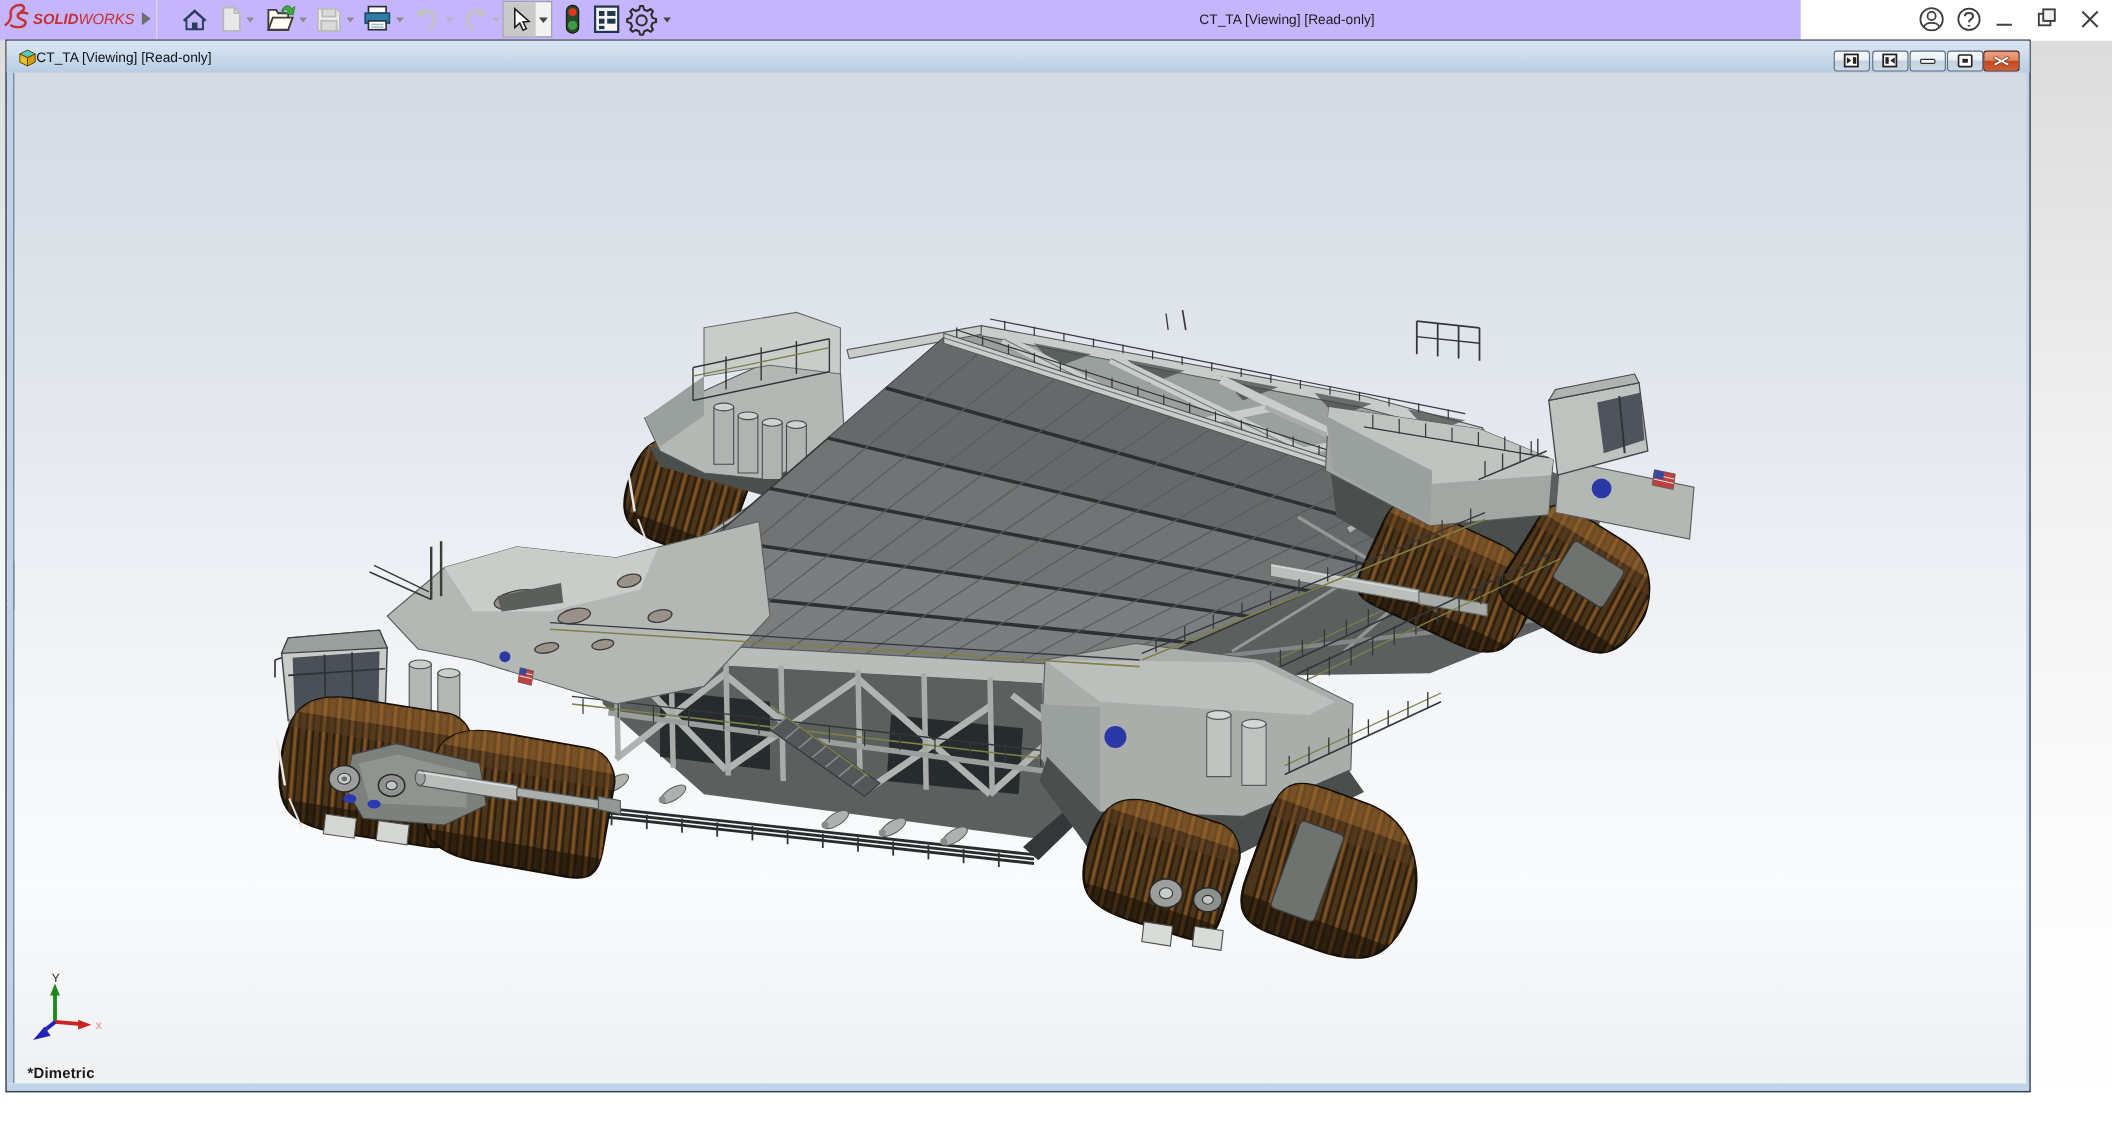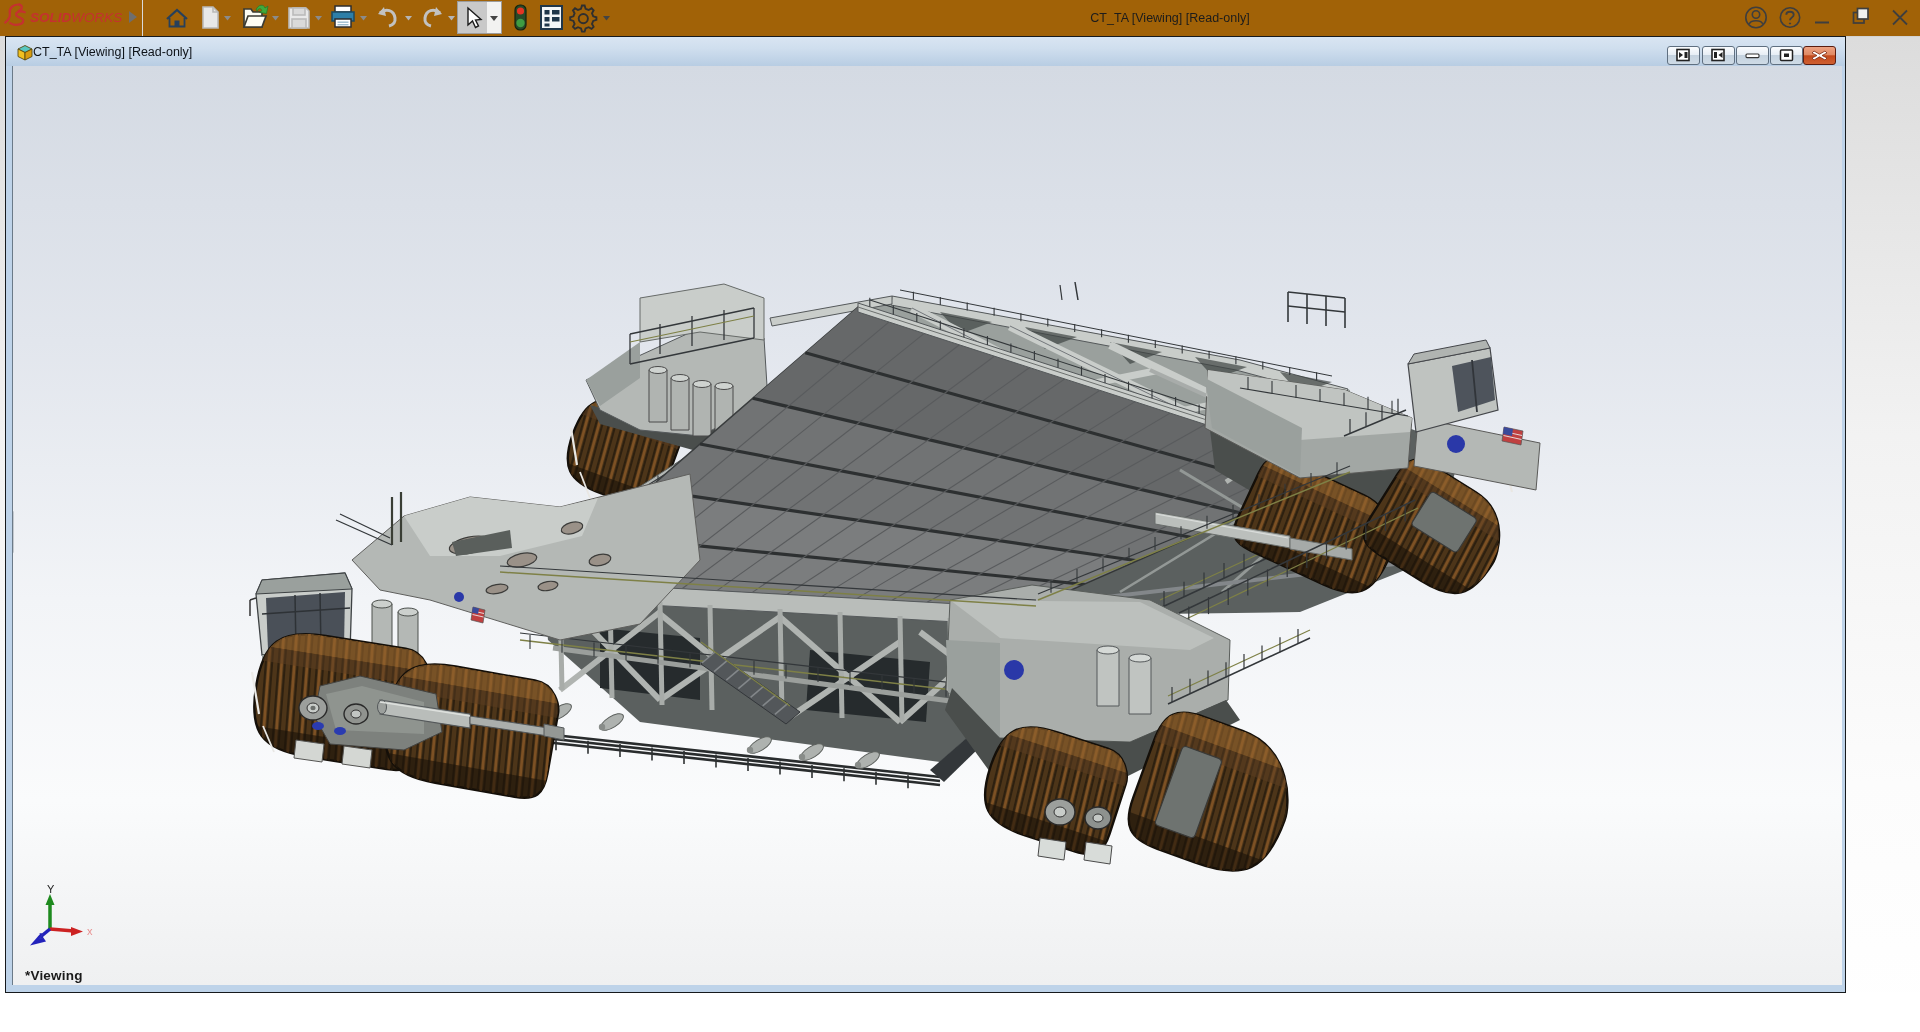--- a/index.html
+++ b/index.html
@@ -1,17 +1,17 @@
 <!DOCTYPE html>
 <html><head>
 <meta charset="utf-8">
 <style>
 html,body{margin:0;padding:0;width:1920px;height:1032px;overflow:hidden;background:#fff;
   font-family:"Liberation Sans",sans-serif;}
-#topbar{position:absolute;left:0;top:0;width:1920px;height:36px;background:#a16207;border-bottom:1px solid #d2d2d2;}
+#topbar{position:absolute;left:0;top:0;width:1637px;height:36px;background:#c4b5fd;border-bottom:1px solid #d2d2d2;}
 #apptitle{position:absolute;left:0;top:0;width:2340px;text-align:center;top:11px;font-size:12.5px;color:#1c1c1c;}
 #mdibg{position:absolute;left:0;top:37px;width:1920px;height:995px;background:linear-gradient(#dcdcdc,#f2f2f2 40%,#fcfcfc 75%,#ffffff);}
 #bottomwhite{position:absolute;left:0;top:992px;width:1920px;height:40px;background:#ffffff;}
 #child{position:absolute;left:5px;top:36px;width:1839px;height:955px;background:#bed3e9;border:1px solid #16191c;}
 #ctitle{position:absolute;left:0;top:0;width:100%;height:29px;background:linear-gradient(#d9e5f2,#cfdeee 40%,#b8cde3);}
 #ctext{position:absolute;left:27px;top:8px;font-size:12.5px;color:#0d1218;}
 #viewport{position:absolute;left:1px;top:29px;width:1835px;height:919px;background:linear-gradient(#d4dae3 0%,#e2e6ed 30%,#f2f4f7 58%,#fafbfc 80%,#eff0f1 100%);overflow:hidden;}
 .cbtn{position:absolute;top:9px;width:31px;height:17px;border:1px solid #5f6f80;border-radius:3px;
   background:linear-gradient(#fafcfe 0%,#e7eef5 45%,#c4d2df 50%,#cfdbe6 100%);}
 #cb5{background:linear-gradient(#eda283 0%,#e08a64 45%,#c34a1d 52%,#cf5f31 100%);border:1px solid #5a1d10;}
@@ -839,20 +839,20 @@
       <text x="20" y="12" font-size="11" fill="#222">Y</text>
       <line x1="23" y1="48" x2="23" y2="22" stroke="#1e8a1e" stroke-width="3.5"></line>
       <path d="M 23 13 L 18.5 24 L 27.5 24 Z" fill="#1e8a1e"></path>
       <line x1="23" y1="48" x2="47" y2="50" stroke="#cc2222" stroke-width="3.5"></line>
       <path d="M 56 50.5 L 44 46 L 44 55 Z" fill="#cc2222"></path>
       <text x="60" y="54" font-size="11" fill="#e89090">x</text>
       <line x1="23" y1="48" x2="12" y2="57" stroke="#2222bb" stroke-width="3.5"></line>
       <path d="M 3 64.5 L 13.5 52.5 L 19 60.5 Z" fill="#2222bb"></path>
       <text x="12" y="58" font-size="10" fill="#3333bb">z</text>
     </svg>
-    <div id="dimetric">*Viewing</div>
+    <div id="dimetric">*Dimetric</div>
 
     <svg width="16" height="52" style="position:absolute;left:-6px;top:440px">
       <path d="M 0 2 L 8 2 Q 12 2 12 6 L 12 46 Q 12 50 8 50 L 0 50 Z" fill="#ecedee" stroke="#9aa2aa" stroke-width="1"></path>
       <circle cx="6" cy="43" r="3" fill="none" stroke="#8a9299" stroke-width="1"></circle>
     </svg>
   </div>
 </div>
 
 </body></html>

